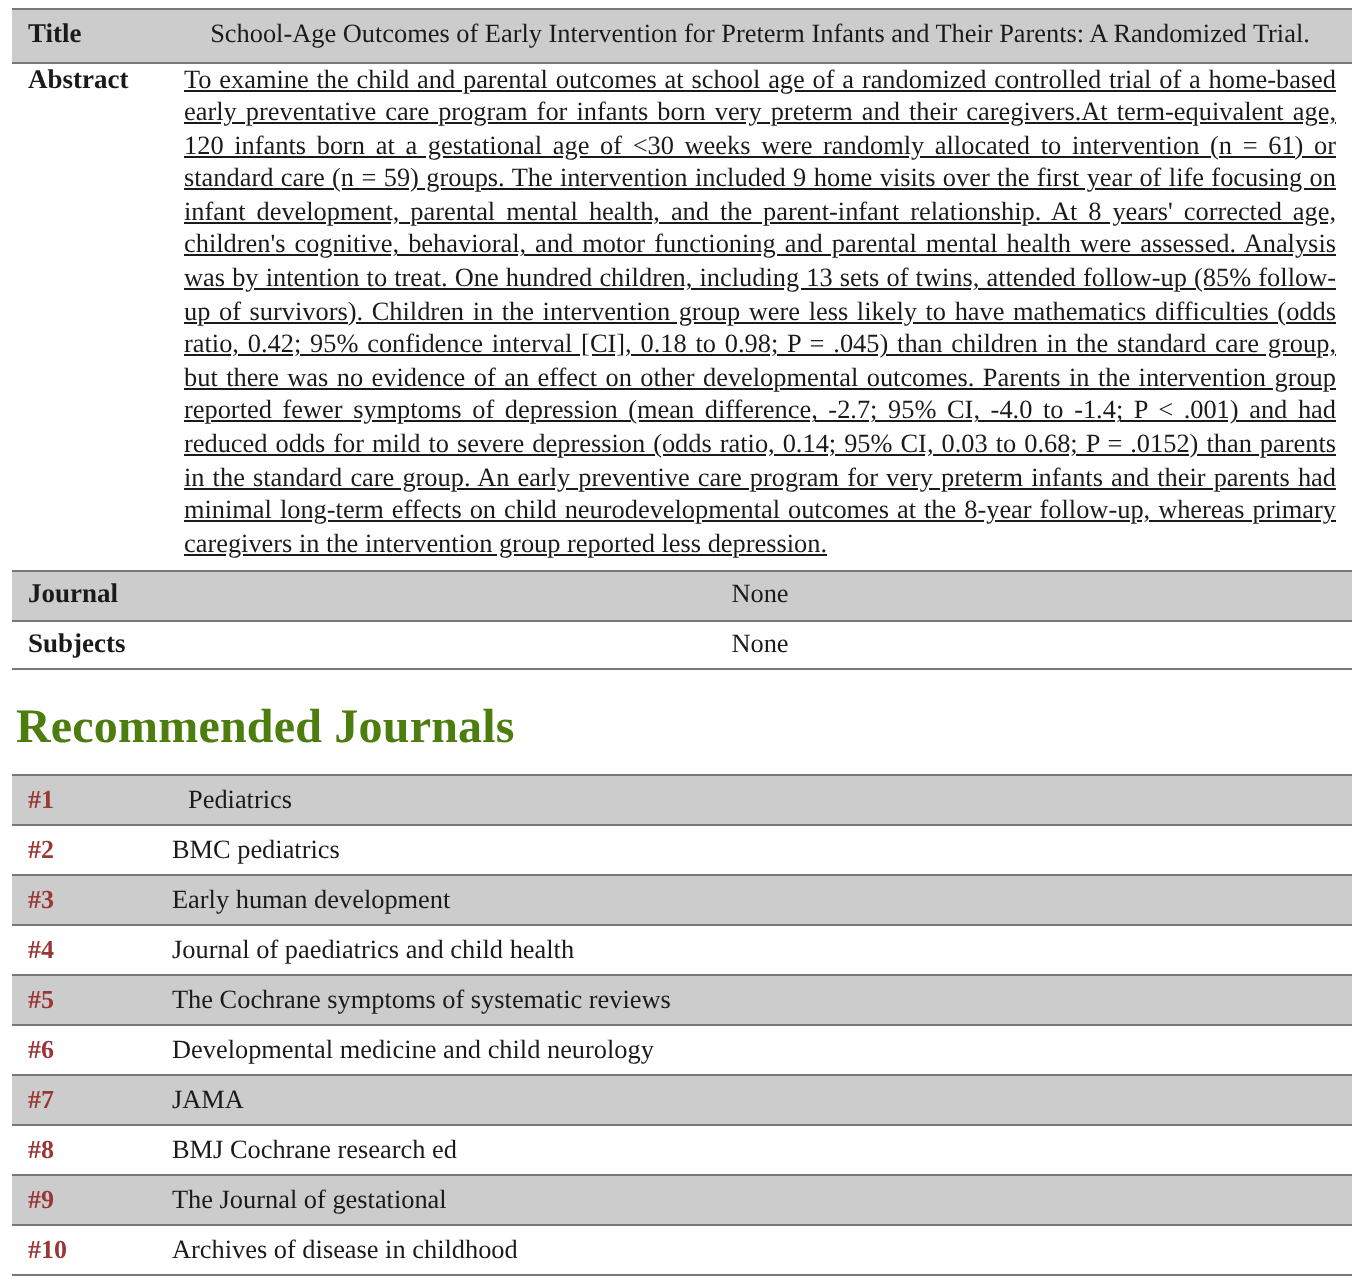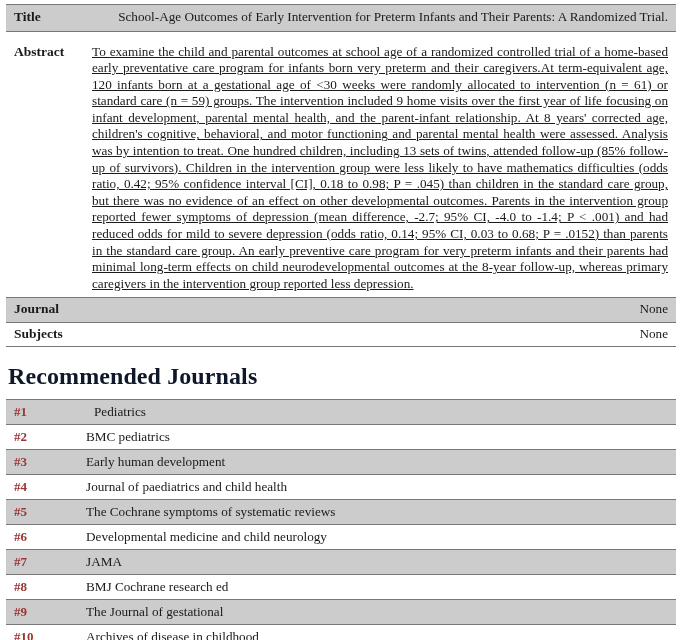--- a/index.html
+++ b/index.html
@@ -51,34 +51,34 @@
   }
   .meta-table td.value {
     font-size: 13.2px;
     line-height: 16.5px;
     text-align: justify;
     text-justify: inter-word;
     padding-right: 8px;
     hyphens: none;
   }
   .meta-table td.value.single {
-    text-align: right;
+    text-align: center;
   }
   #row-title td { padding-top: 4px; padding-bottom: 5px; }
-  #row-abstract td { padding-top: 12px; padding-bottom: 5px; }
+  #row-abstract td { padding-top: 0; padding-bottom: 5px; }
   #row-abstract td.value { line-height: 16.6px; text-decoration: underline; }
 
   
   .section-heading {
     margin: 16px 0 10px 2px;
     font-family: "Liberation Serif", "DejaVu Serif", serif;
     font-weight: bold;
     font-size: 24px;
     line-height: 26px;
-    color: #0f172a;
+    color: #4d7c0f;
     letter-spacing: 0.1px;
   }
 
   
   .journals-table {
     width: 670px;
     border-collapse: collapse;
     table-layout: fixed;
   }
   .journals-table td {

